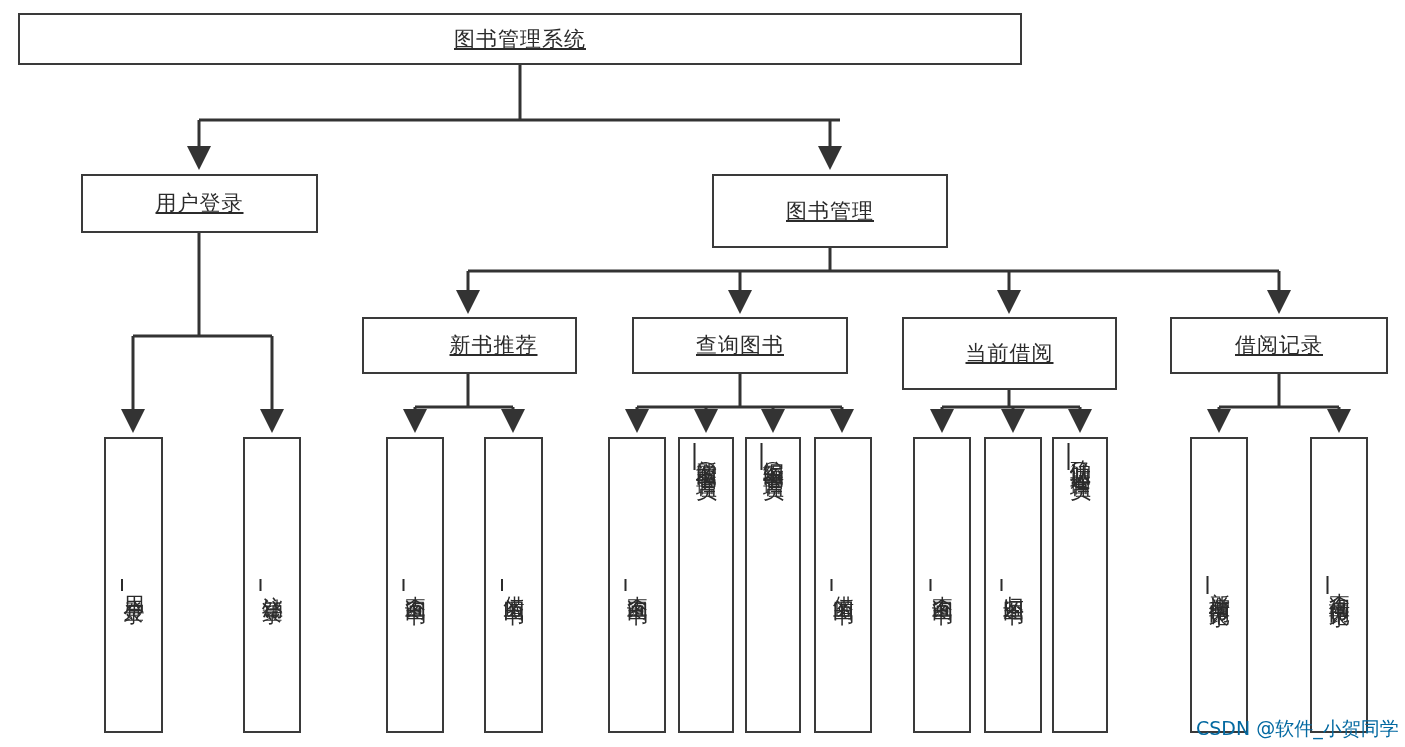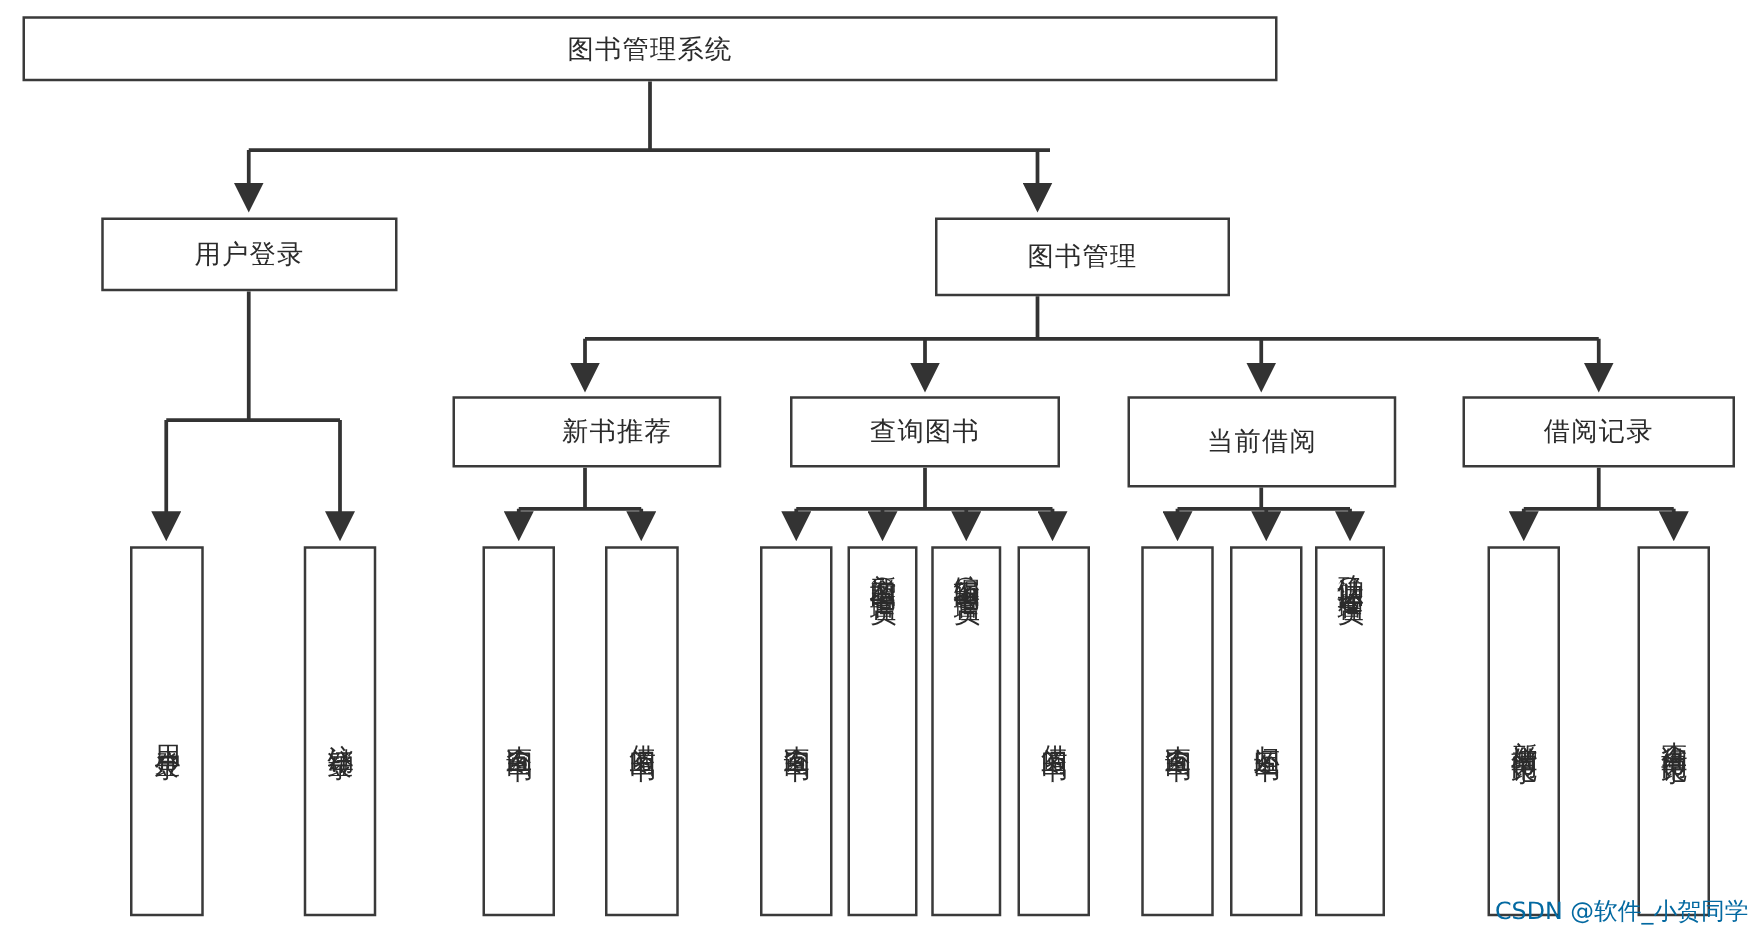--- a/index.html
+++ b/index.html
@@ -24,20 +24,21 @@
   }
   .node {
     position: absolute;
     box-sizing: border-box;
     border: 2px solid #3a3a3a;
     background: #ffffff;
     display: flex;
     align-items: center;
     justify-content: center;
     color: #2b2b2b;
+    text-decoration: underline;
   }
   .node-label {
     line-height: 1.05;
     text-align: center;
     white-space: nowrap;
   }
   .node.horizontal .node-label {
     font-size: 21px;
     letter-spacing: 1px;
   }
@@ -126,21 +127,21 @@
     </g>
   </svg>
 
   <div class="node root" style="left:18px; top:13px; width:1004px; height:52px;">
     <span class="node-label">图书管理系统</span>
   </div>
 
   <div class="node horizontal" style="left:81px; top:174px; width:237px; height:59px;">
     <span class="node-label">用户登录</span>
   </div>
-  <div class="node horizontal" style="left:748px; top:174px; width:236px; height:63px;">
+  <div class="node horizontal" style="left:712px; top:174px; width:236px; height:74px;">
     <span class="node-label">图书管理</span>
   </div>
 
   <div class="node horizontal" style="left:362px; top:317px; width:215px; height:57px;padding-left:48px;">
     <span class="node-label">新书推荐</span>
   </div>
   <div class="node horizontal" style="left:632px; top:317px; width:216px; height:57px;">
     <span class="node-label">查询图书</span>
   </div>
   <div class="node horizontal" style="left:902px; top:317px; width:215px; height:73px;">

